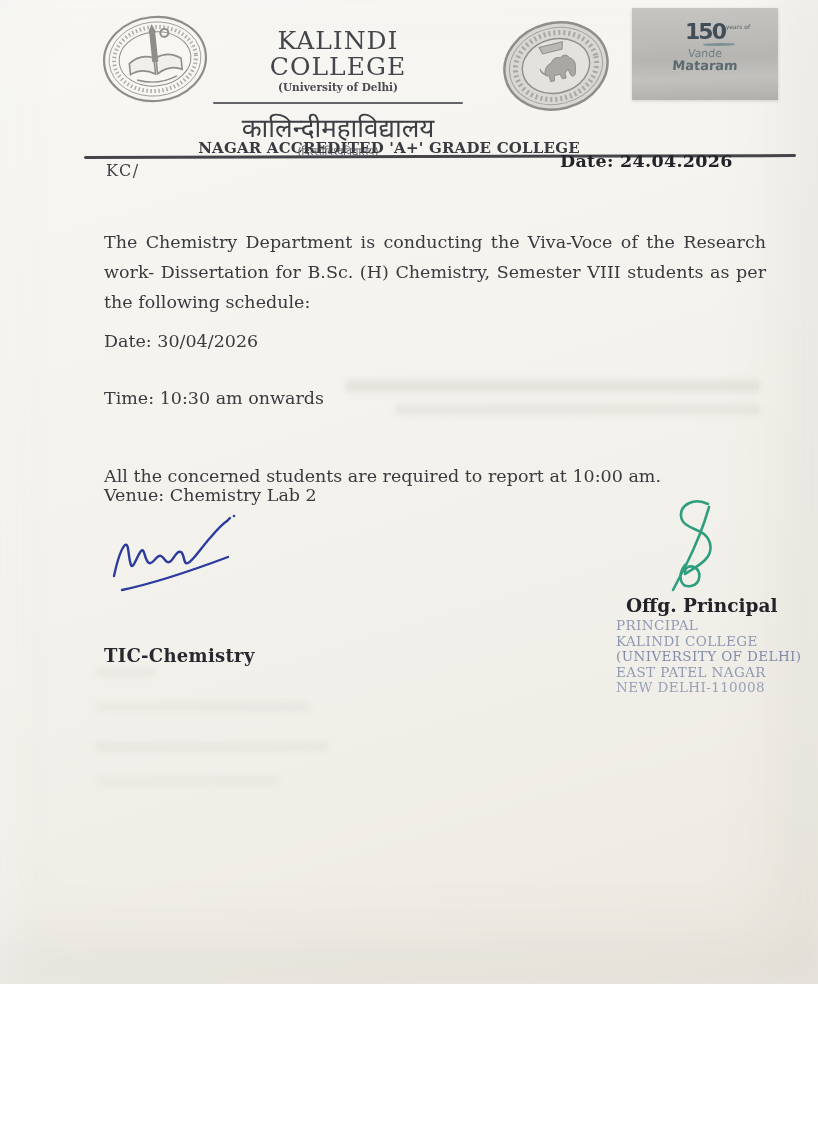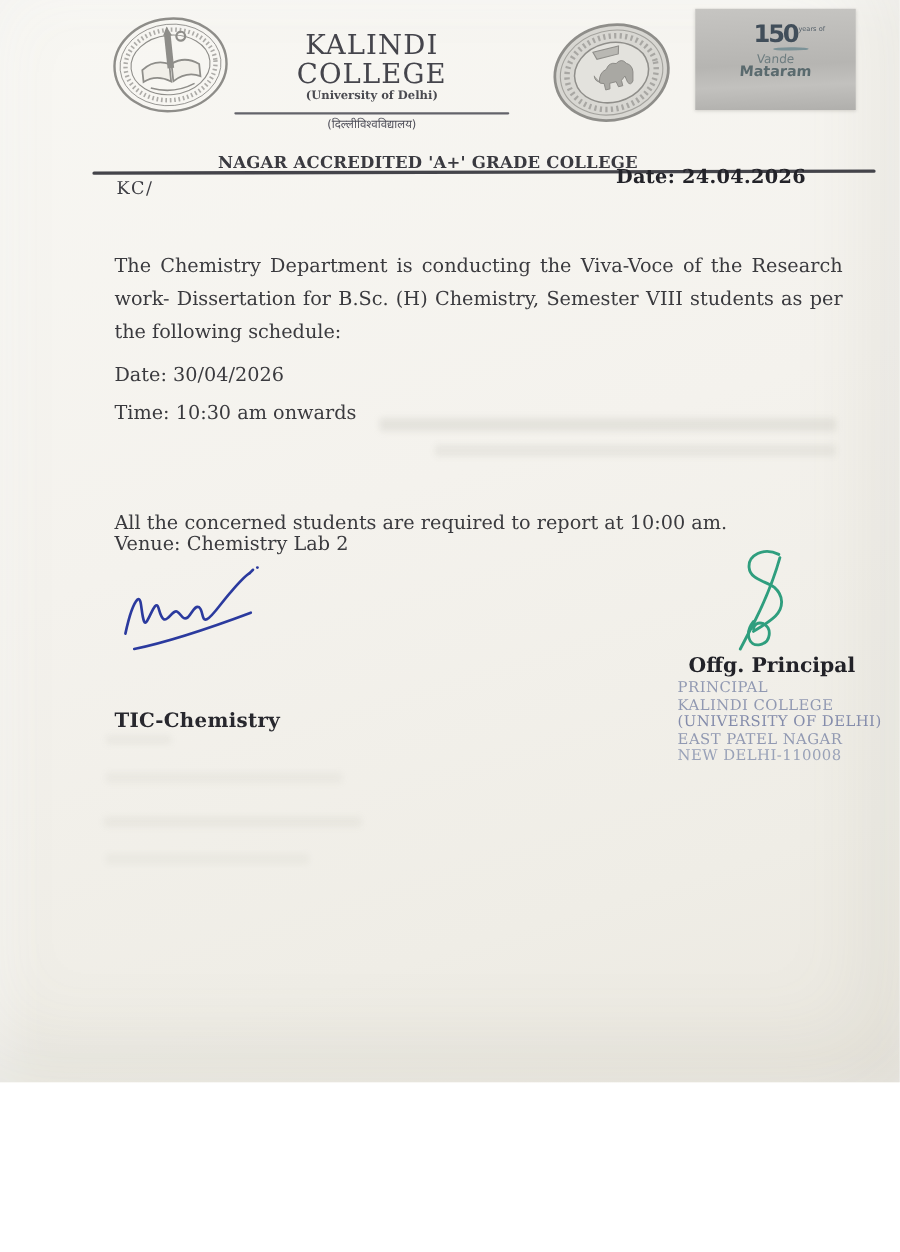--- a/index.html
+++ b/index.html
@@ -43,21 +43,21 @@
   .rule-full{left:84px;top:155px;width:712px;height:3px;background:#44444a;border-radius:2px;transform:rotate(-0.15deg);}
   .ref-no{left:106px;top:161px;font-size:16px;letter-spacing:1.5px;color:#3e3e44;text-align:right;}
   .doc-date{left:560px;top:151px;width:222px;font-size:17.5px;font-weight:bold;color:#232329;letter-spacing:0.3px;}
 
   
   .notice-title-wrap{left:0;top:193px;width:818px;text-align:center;}
   .notice-title{display:inline-block;font-size:17.5px;font-weight:bold;letter-spacing:2.5px;color:#2c2c32;border-bottom:2.5px solid #3a3a40;padding:0 2px 1px;}
   .body-para{left:104px;top:227px;width:662px;font-size:17.5px;line-height:30px;text-align:justify;color:#3a3a3e;}
   .sched-line{left:104px;font-size:17.5px;color:#3a3a3e;}
   .sched-0{top:331px;}
-  .sched-1{top:366px;text-align:center;}
+  .sched-1{top:388px;text-align:center;}
   .sched-2{top:445px;margin-top:40px;}
   .closing-line{left:104px;top:466px;font-size:17.5px;color:#3a3a3e;}
 
   
   .sig-left{left:106px;top:512px;width:152px;height:86px;}
   .sig-left-label{left:104px;top:597px;font-size:18px;font-weight:bold;color:#28282e;letter-spacing:0.3px;margin-top:48px;}
   .sig-right{left:650px;top:497px;width:96px;height:103px;}
   .sig-right-label{left:626px;top:595px;width:170px;font-size:18.5px;font-weight:bold;color:#222228;}
   .stamp{left:616px;top:618px;width:200px;font-size:13.5px;line-height:15.5px;color:#9199b2;letter-spacing:0.4px;filter:blur(0.3px);}
   .stamp div:nth-child(3){color:#848cab;}
@@ -89,20 +89,21 @@
     <rect x="51" y="18" width="6" height="30" fill="#8e8d89"></rect>
     <path d="M50,18 L58,18 L54,10 Z" fill="#8e8d89"></path>
     <circle cx="66" cy="20" r="4" fill="none" stroke="#8e8d89" stroke-width="2"></circle>
     <path d="M34,64 Q54,72 74,64" class="ink-gray" stroke-width="1.4"></path>
   </svg>
 
   <div class="abs header-center">
     <div class="college-name">KALINDI COLLEGE</div>
     <div class="college-univ">(University of Delhi)</div>
     <div class="header-rule"></div>
+    <div class="hindi-name">कालिन्दीमहाविद्यालय</div>
     <div class="hindi-univ">(दिल्लीविश्वविद्यालय)</div>
   </div>
 
   <div class="abs naac-line">NAGAR ACCREDITED 'A+' GRADE COLLEGE</div>
 
   <svg class="abs du-seal" viewBox="0 0 112 92">
     <ellipse cx="56" cy="46" rx="52" ry="43" fill="#d8d7d2" stroke="#8f8e8a" stroke-width="2.5"></ellipse>
     <ellipse cx="56" cy="46" rx="47" ry="38" fill="none" stroke="#a3a29d" stroke-width="1"></ellipse>
     <ellipse cx="56" cy="46" rx="34" ry="27" fill="#e3e2dd" stroke="#8f8e8a" stroke-width="1.4"></ellipse>
     <ellipse cx="56" cy="46" rx="41" ry="33" fill="none" stroke="#8f8e8a" stroke-width="5" stroke-dasharray="2 3" opacity="0.65"></ellipse>

